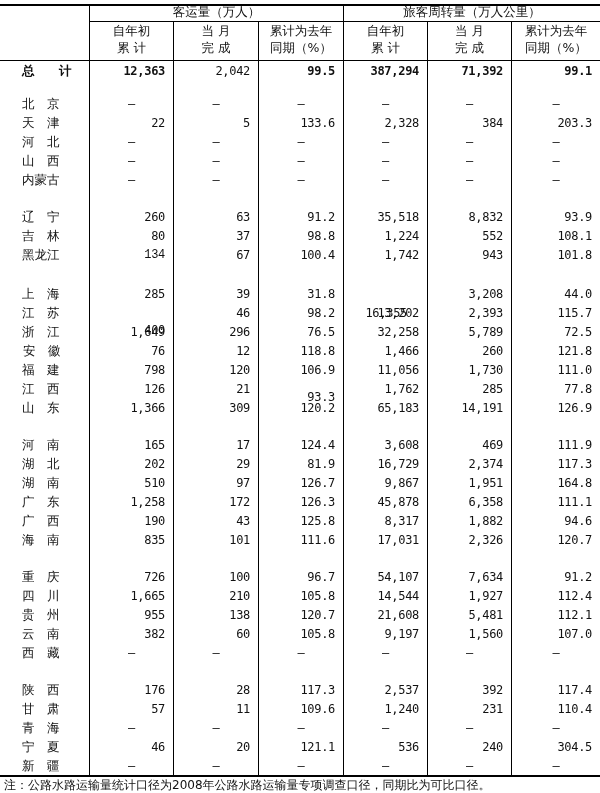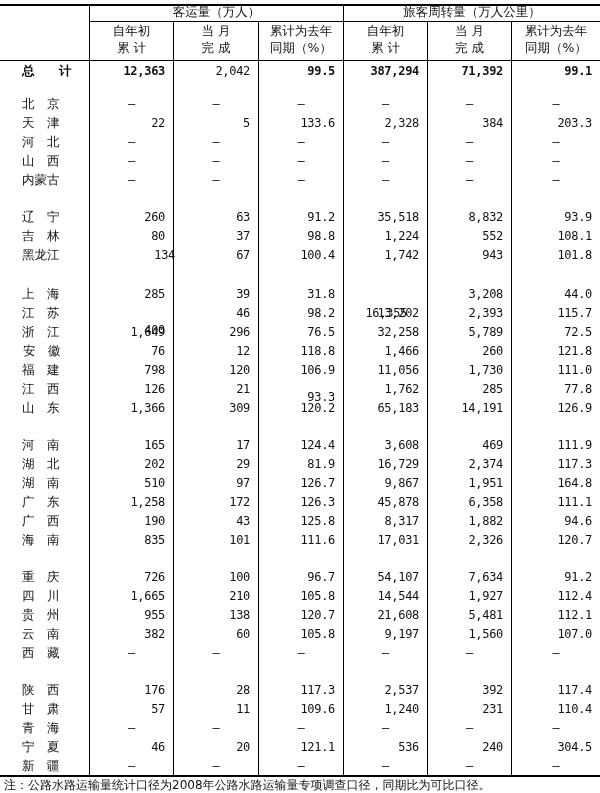--- a/index.html
+++ b/index.html
@@ -119,21 +119,21 @@
         <div class="cell name" style="left: 22px; top: 2px; letter-spacing: 0px;">吉　林</div>
         <div class="cell num" style="left: 90px; width: 75px; top: 2px;">80</div>
         <div class="cell num" style="left: 174px; width: 76px; top: 2px;">37</div>
         <div class="cell num" style="left: 259px; width: 76px; top: 2px;">98.8</div>
         <div class="cell num" style="left: 344px; width: 75px; top: 2px;">1,224</div>
         <div class="cell num" style="left: 428px; width: 75px; top: 2px;">552</div>
         <div class="cell num" style="left: 512px; width: 80px; top: 2px;">108.1</div>
       </div>
       <div class="row" style="top: 246px;">
         <div class="cell name" style="left: 22px; top: 2px; letter-spacing: 0px;">黑龙江</div>
-        <div class="cell num" style="left: 100px; width: 75px; top: 2px;">134</div>
+        <div class="cell num" style="left: 90px; width: 75px; top: 2px; font-family: Liberation Mono, monospace;">134</div>
         <div class="cell num" style="left: 174px; width: 76px; top: 2px;">67</div>
         <div class="cell num" style="left: 259px; width: 76px; top: 2px;">100.4</div>
         <div class="cell num" style="left: 344px; width: 75px; top: 2px;">1,742</div>
         <div class="cell num" style="left: 428px; width: 75px; top: 2px;">943</div>
         <div class="cell num" style="left: 512px; width: 80px; top: 2px;">101.8</div>
       </div>
       <div class="row" style="top: 285px;">
         <div class="cell name" style="left: 22px; top: 2px; letter-spacing: 0px;">上　海</div>
         <div class="cell num" style="left: 90px; width: 75px; top: 2px;">285</div>
         <div class="cell num" style="left: 174px; width: 76px; top: 2px;">39</div>

